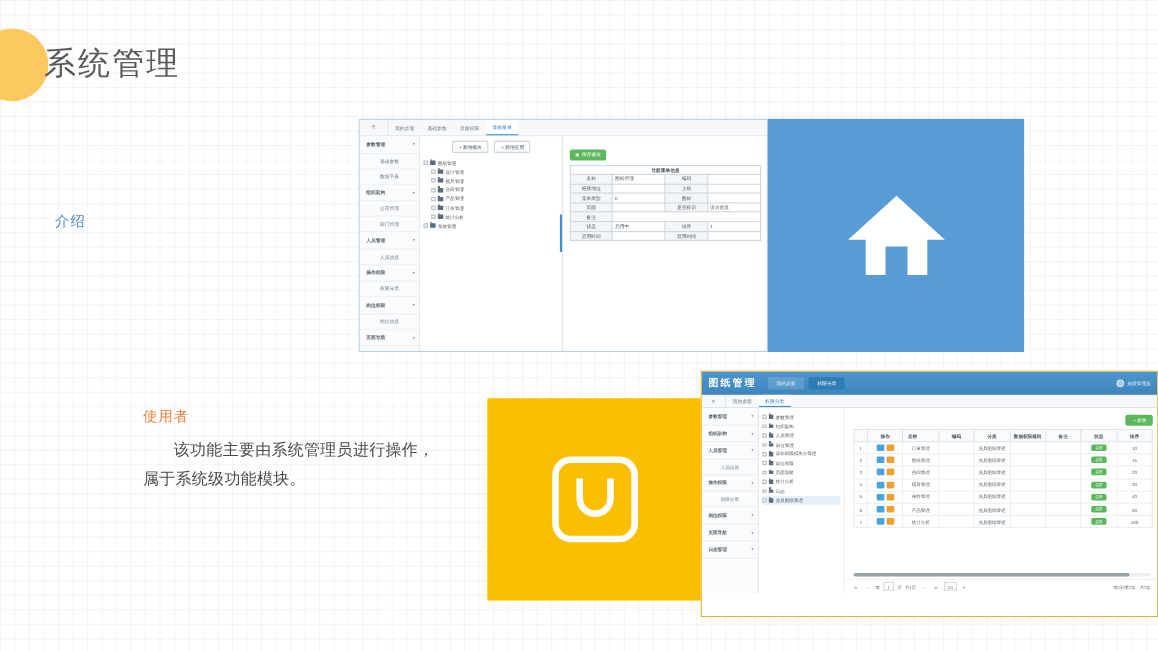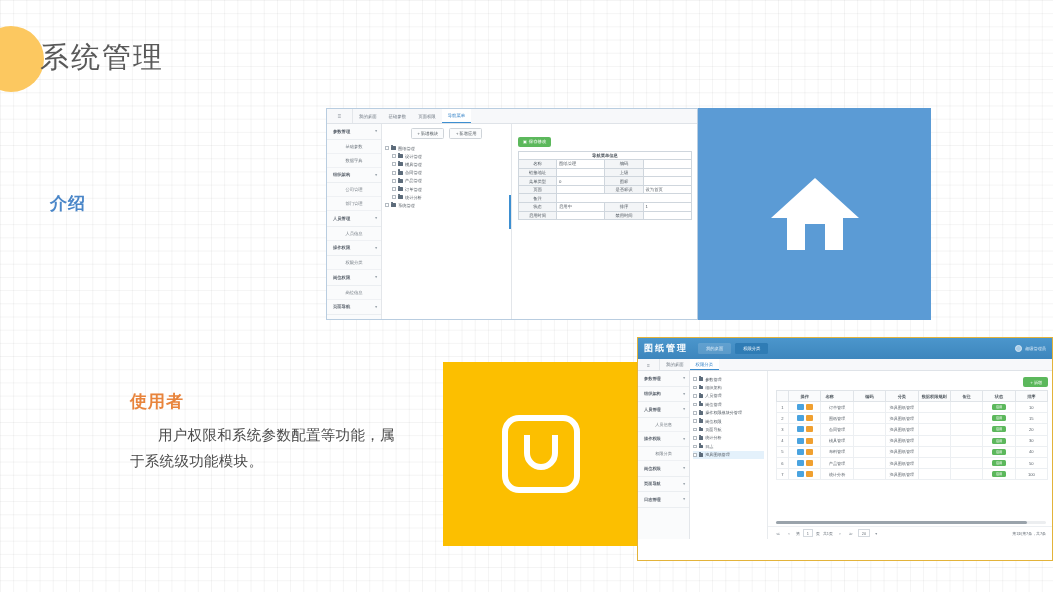--- a/index.html
+++ b/index.html
@@ -27,28 +27,28 @@
     background:#fcc860;
   }
   
   #page-title {
     position:absolute; left:40px; top:38px;
     font-family:"DejaVu Serif", serif;
     font-size:29px; color:#595959; letter-spacing:2px;
     white-space:nowrap;
   }
   
-  .block-heading { font-weight:bold; font-size:17px; letter-spacing:1px; }
+  .block-heading { font-weight:normal; font-size:13px; letter-spacing:1px; }
   .block-body {
     font-size:14.5px; color:#4a4a4a; line-height:26px;
     letter-spacing:0.3px;
   }
   #intro-block { position:absolute; left:50px; top:192px; width:268px; }
   #intro-heading { color:#4a86c8; margin-bottom:9px; }
-  #user-block { position:absolute; left:130px; top:390px; width:272px; }
+  #user-block { position:absolute; left:130px; top:370px; width:272px; }
   #user-heading { color:#e8843c; margin-bottom:9px; }
   #user-body { text-indent:28px; }
 
   
   #panel-app-top {
     position:absolute; left:326px; top:108px; width:372px; height:212px;
     background:#ffffff; border:1px solid #b9cde0;
     overflow:hidden;
   }
   .app-topbar {
@@ -234,21 +234,21 @@
   <div id="accent-circle"></div>
 
   <div id="page-title">系统管理</div>
 
   <div id="intro-block">
     <div id="intro-heading" class="block-heading">介绍</div>
   </div>
 
   <div id="user-block">
     <div id="user-heading" class="block-heading">使用者</div>
-    <div id="user-body" class="block-body">用户权限和系统参数配置等功能，属于系统级功能模块。</div>
+    <div id="user-body" class="block-body">该功能主要由系统管理员进行操作，属于系统级功能模块。</div>
   </div>
 
   <div id="panel-app-top">
     <div class="app-topbar">
       <div class="topbar-collapse">≡</div>
       <div class="topbar-tabs" id="top-tabs">
           <div class="topbar-tab">我的桌面</div>
           <div class="topbar-tab">基础参数</div>
           <div class="topbar-tab">页面权限</div>
           <div class="topbar-tab active">导航菜单</div>

